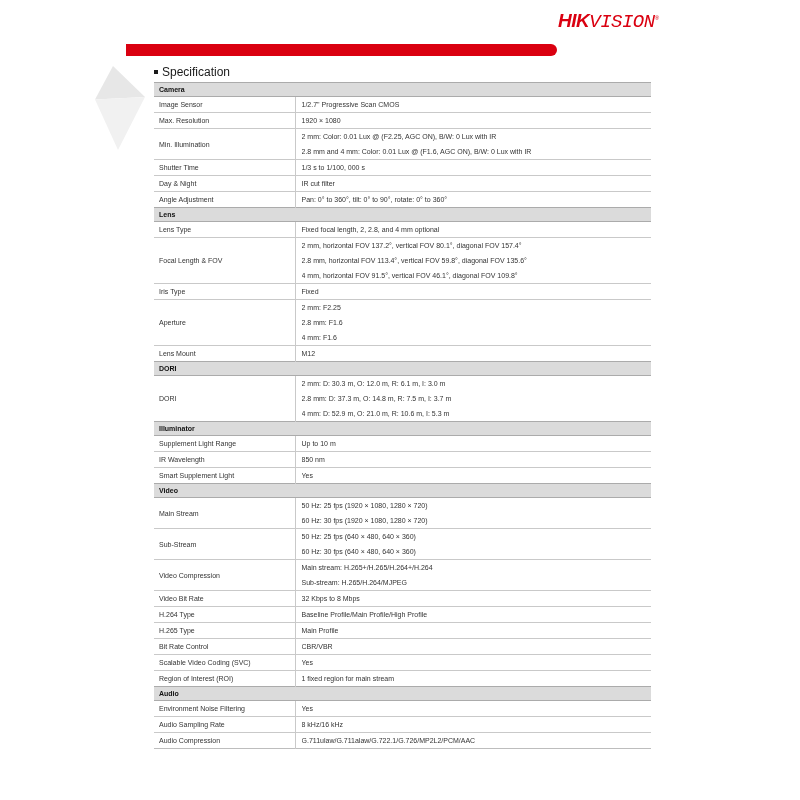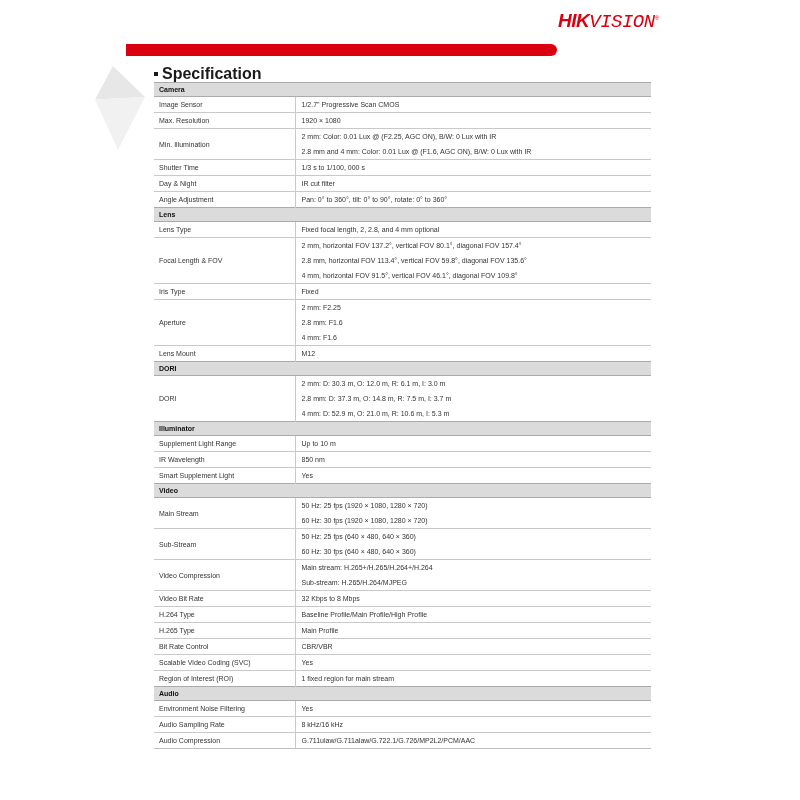--- a/index.html
+++ b/index.html
@@ -20,21 +20,21 @@
   
   .wm { position:absolute; left:95px; top:66px; width:50px; height:84px; }
   .wm-a { position:absolute; left:0; top:0; width:100%; height:100%;
           background:#e7e7e7; clip-path:polygon(36% 0%, 100% 37%, 0% 40%); }
   .wm-b { position:absolute; left:0; top:0; width:100%; height:100%;
           background:#f1f1f1; clip-path:polygon(0% 40%, 100% 37%, 46% 100%); }
 
   
   .title-row { position:absolute; left:154px; top:65px; display:flex; align-items:center; }
   .title-bullet { width:4px; height:4px; background:#1a1a1a; margin-right:4px; }
-  .title-text { font-size:16px; font-weight:700; color:#1a1a1a; }
+  .title-text { font-size:12px; font-weight:400; color:#1a1a1a; }
 
   
   table.spec { position:absolute; left:154px; top:82px; width:497px;
                border-collapse:collapse; table-layout:fixed;
                font-size:7px; color:#333333; }
   table.spec { border-top:1px solid #b5b5b5; border-bottom:1px solid #bdbdbd; }
   td { vertical-align:middle; }
   tr.sec-row td { background:#dbdbdb; font-weight:700; color:#111111; height:14px;
                   padding-left:5px; border-top:1px solid #ababab; border-bottom:1px solid #ababab; }
   tr.data-row td { border-top:1px solid #c9c9c9; }

